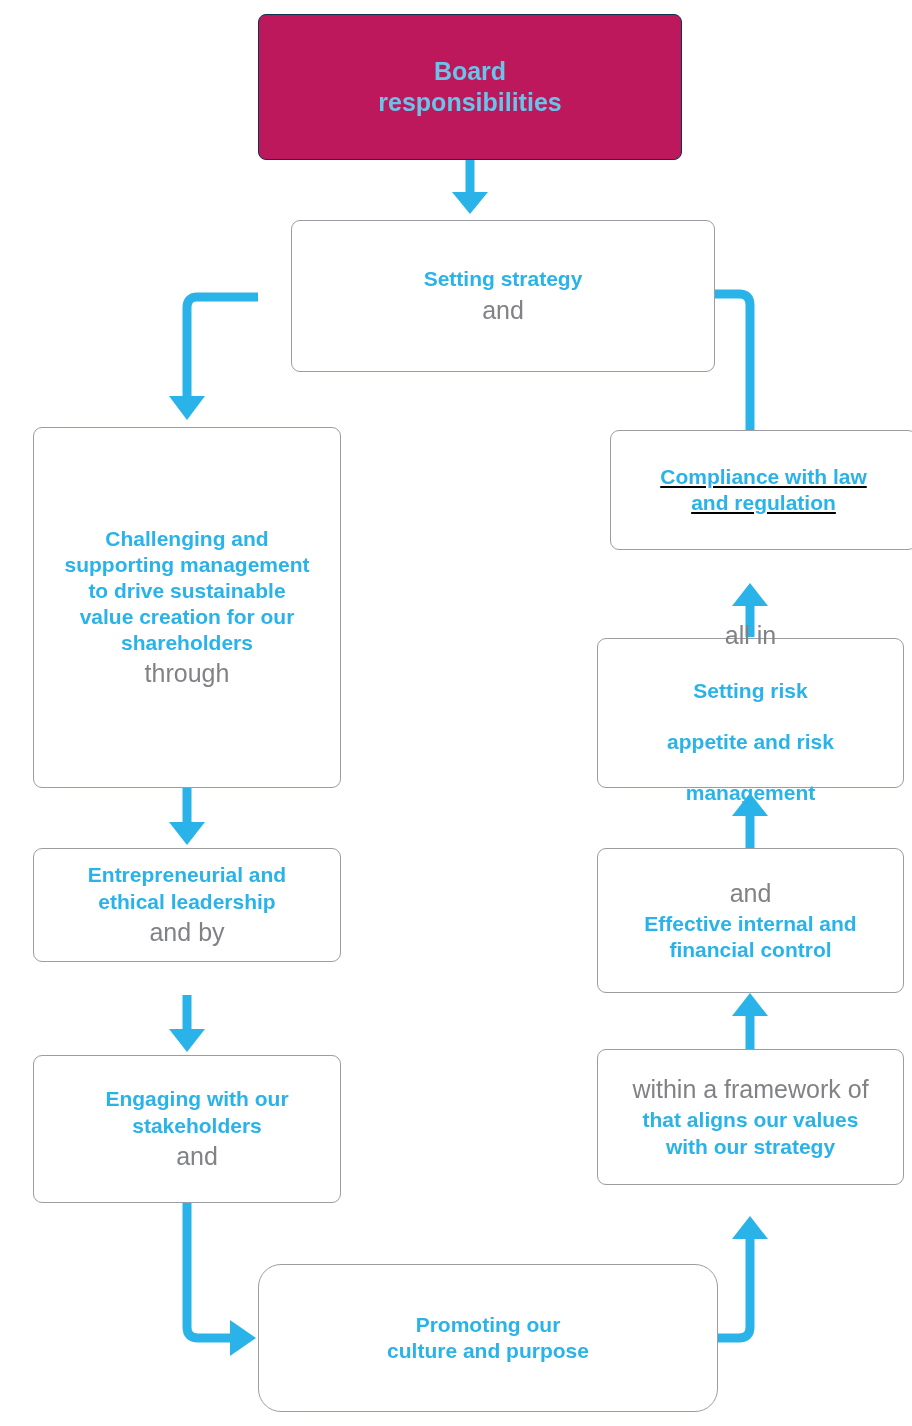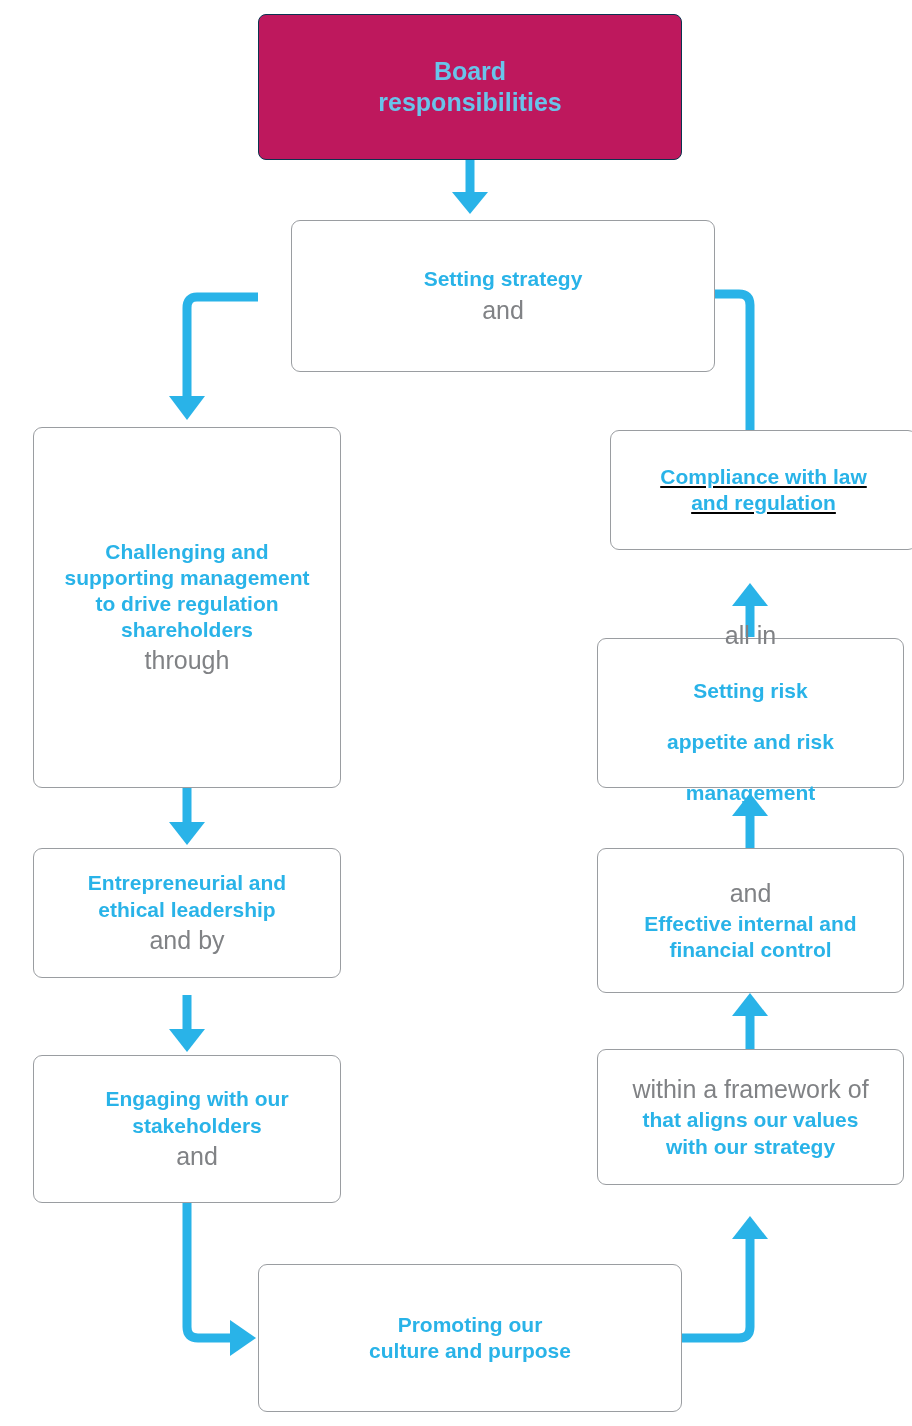--- a/index.html
+++ b/index.html
@@ -136,38 +136,39 @@
   </div>
 
   <div class="node plain" style="left:258px; top:220px; width:424px; height:152px;margin-left:33px;">
     <span class="line accent">Setting strategy</span>
     <span class="line muted gap-top">and</span>
   </div>
 
   <div class="node plain" style="left:33px; top:427px; width:308px; height:361px;">
     <span class="line accent">Challenging and</span>
     <span class="line accent">supporting management</span>
-    <span class="line accent">to drive regulation</span>
+    <span class="line accent">to drive sustainable</span>
+    <span class="line accent">value creation for our</span>
     <span class="line accent">shareholders</span>
     <span class="line muted gap-top">through</span>
   </div>
 
-  <div class="node plain" style="left:33px; top:848px; width:308px; height:130px;">
+  <div class="node plain" style="left:33px; top:848px; width:308px; height:114px;">
     <span class="line accent">Entrepreneurial and</span>
     <span class="line accent">ethical leadership</span>
     <span class="line muted gap-top">and by</span>
   </div>
 
   <div class="node plain" style="left:33px; top:1055px; width:308px; height:148px;padding-left:20px;">
     <span class="line accent">Engaging with our</span>
     <span class="line accent">stakeholders</span>
     <span class="line muted gap-top">and</span>
   </div>
 
-  <div class="node plain" style="left:258px; top:1264px; width:424px; height:148px;">
+  <div class="node plain" style="left:258px; top:1264px; width:460px; height:148px;border-radius:23px;">
     <span class="line accent">Promoting our</span>
     <span class="line accent">culture and purpose</span>
   </div>
 
   <div class="node plain" style="left:597px; top:1049px; width:307px; height:136px;">
     <span class="line muted">within a framework of</span>
     <span class="line accent gap-top">that aligns our values</span>
     <span class="line accent">with our strategy</span>
   </div>
 

